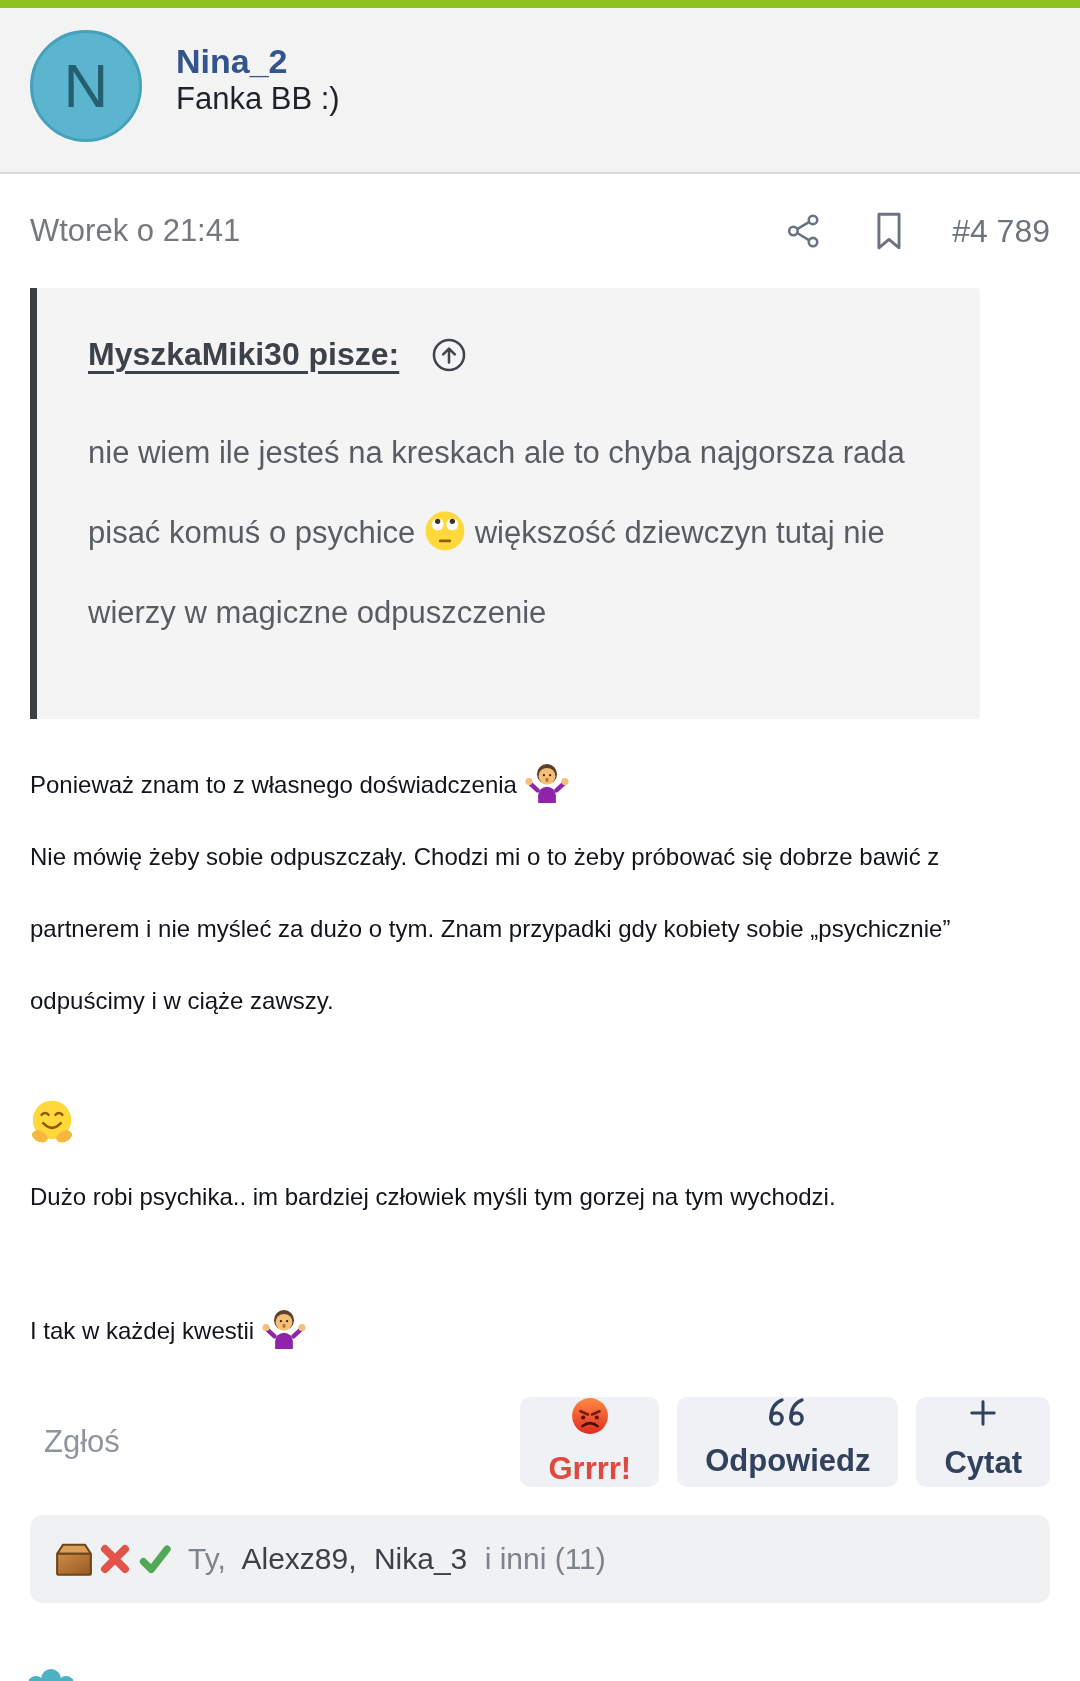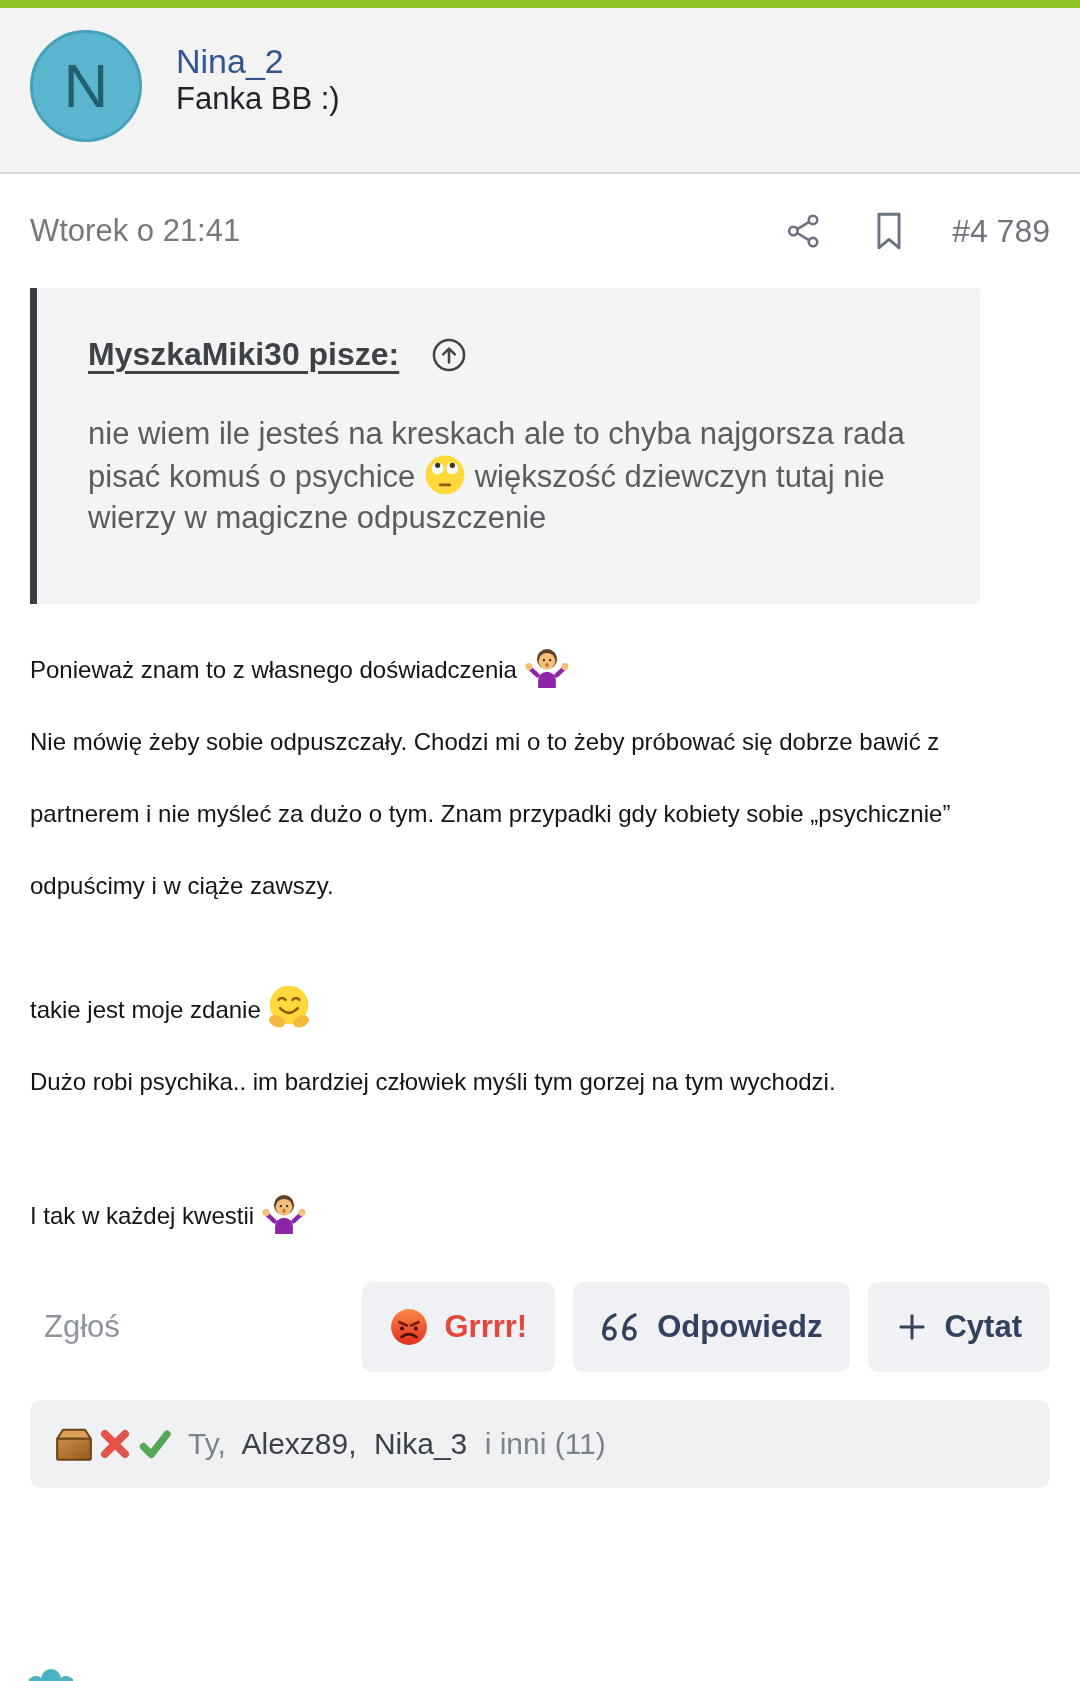--- a/index.html
+++ b/index.html
@@ -15,61 +15,62 @@
     background:#f3f3f4;border-bottom:2px solid #dbdbdb;
     padding:22px 30px 30px 30px;display:flex;align-items:flex-start;gap:34px;
   }
   .avatar{
     width:112px;height:112px;border-radius:50%;
     background:#5cb5cf;border:3px solid #45a0ba;box-sizing:border-box;
     display:flex;align-items:center;justify-content:center;
     color:#235e71;font-size:62px;line-height:1;cursor:pointer;
   }
   .user-block{padding-top:12px;}
-  .username{color:#33548e;font-weight:normal;font-size:34px;cursor:pointer;}
+  .username{color:#33548e;font-weight:bold;font-size:34px;cursor:pointer;}
   .user-title{color:#1e2328;font-size:31px;}
   
   .meta-row{margin:38px 30px 0 30px;display:flex;align-items:center;}
   .timestamp{color:#75787d;font-size:31px;flex:0 0 auto;}
   .meta-spacer{flex:1;}
   .meta-icon{display:inline-flex;margin-left:52px;cursor:pointer;}
   .post-number{color:#6e747d;font-size:32px;margin-left:48px;}
   
   .quote-block{
     margin:38px 100px 0 30px;background:#f4f4f5;
     border-left:7px solid #3a3f45;border-radius:0 4px 4px 0;
     padding:48px 40px 66px 51px;
   }
   .quote-head{display:flex;align-items:center;gap:32px;}
   .quote-author{
     color:#3d4248;font-weight:bold;font-size:32px;
     text-decoration:underline;text-underline-offset:6px;cursor:pointer;
   }
   .quote-jump{display:inline-flex;cursor:pointer;}
   .quote-text{
-    margin-top:40px;color:#585d62;font-size:31px;line-height:41px;
+    margin-top:40px;color:#585d62;font-size:31px;line-height:80px;
     max-width:850px;
   }
   
   .post-body{margin:30px 60px 0 30px;width:990px;color:#121519;font-size:24px;line-height:72px;}
   .para{margin:0;}
   .gap{margin-top:52px;}
   .gap2{margin-top:62px;}
   .emoji{display:inline-block;vertical-align:-10px;line-height:0;}
   .emoji svg{display:block;}
   .emoji-sm{vertical-align:-9px;}
   
   .action-row{margin:30px 30px 0 30px;display:flex;align-items:center;}
   .report-link{color:#8f959e;font-size:31px;margin-left:14px;cursor:pointer;}
   .action-spacer{flex:1;}
   .btn{
     background:#eff1f4;border-radius:10px;border:none;
     display:flex;align-items:center;gap:16px;
     padding:0 28px;height:90px;margin-left:18px;cursor:pointer;
     font-family:inherit;
+    flex-direction:column;
   }
   .btn-label{font-size:31px;font-weight:bold;}
   .btn-grrrr .btn-label{color:#e2483d;}
   .btn-navy .btn-label{color:#32415e;}
   
   .reaction-bar{
     margin:28px 30px 0 30px;background:#eff1f3;border-radius:12px;
     height:88px;display:flex;align-items:center;padding:0 24px;cursor:pointer;
   }
   .reaction-icons{display:flex;align-items:center;}
@@ -171,21 +172,20 @@
         <circle cx="22" cy="14.5" r="8" fill="#f2c078"></circle>
         <circle cx="19" cy="13.5" r="1.1" fill="#3a2a15"></circle>
           <circle cx="25" cy="13.5" r="1.1" fill="#3a2a15"></circle>
         <ellipse cx="22" cy="18" rx="1.5" ry="2" fill="#c1702a"></ellipse>
       </svg>
     </span>
   </p>
   <p class="para">Nie mówię żeby sobie odpuszczały. Chodzi mi o to żeby próbować się dobrze bawić z partnerem i nie myśleć za dużo o tym. Znam przypadki gdy kobiety sobie „psychicznie” odpuścimy i w ciąże zawszy.</p>
 
   <p class="para gap">
-    <span>takie jest moje zdanie</span>
     <span class="emoji">
       <svg width="44" height="44" viewBox="0 0 40 40">
         <circle cx="20" cy="19" r="17.5" fill="#ffd93b"></circle>
         <path d="M10.5 14.5 q3.2 -3.4 6.4 0" stroke="#8a5c00" stroke-width="2.2" fill="none" stroke-linecap="round"></path>
         <path d="M23.1 14.5 q3.2 -3.4 6.4 0" stroke="#8a5c00" stroke-width="2.2" fill="none" stroke-linecap="round"></path>
         <path d="M12 22 q8 8.5 16 0" stroke="#8a5c00" stroke-width="2.3" fill="none" stroke-linecap="round"></path>
         <ellipse cx="9" cy="34" rx="7.5" ry="5" fill="#f5b73d" transform="rotate(24 9 34)"></ellipse>
         <ellipse cx="31" cy="34" rx="7.5" ry="5" fill="#f5b73d" transform="rotate(-24 31 34)"></ellipse>
       </svg>
     </span>

